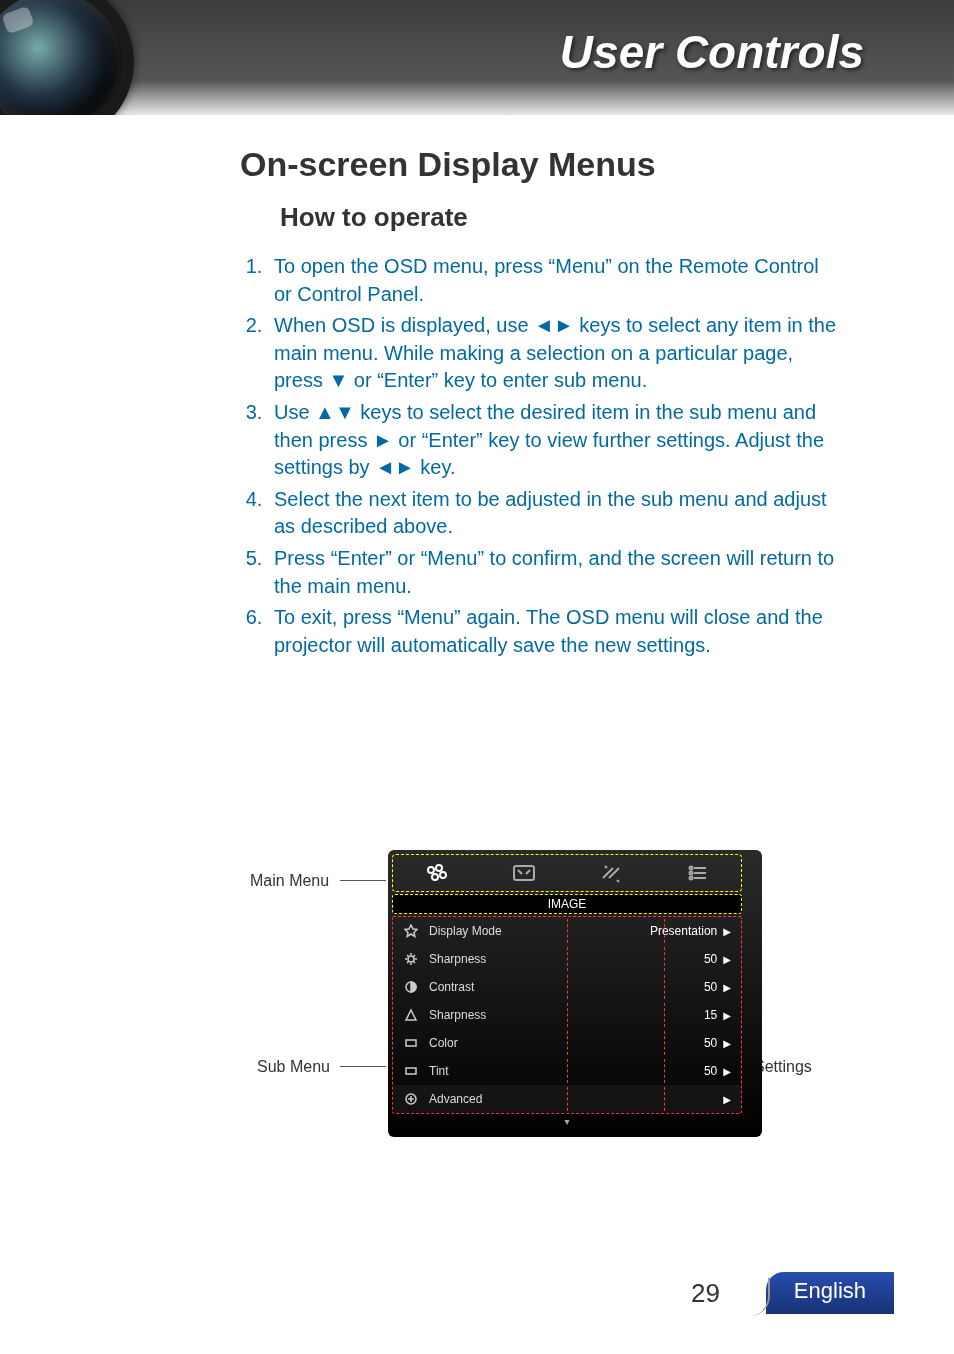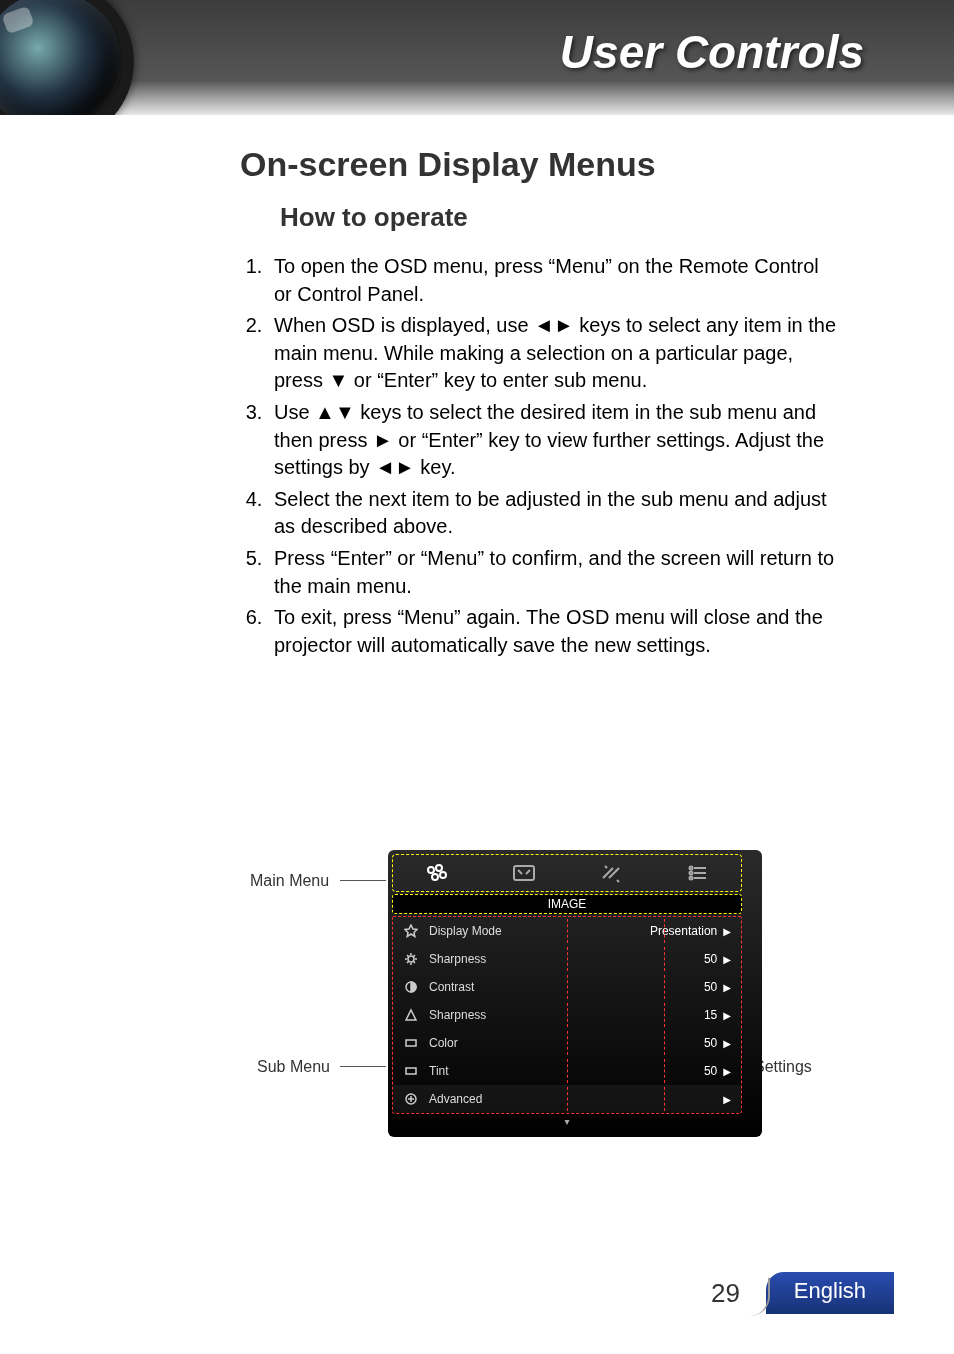--- a/index.html
+++ b/index.html
@@ -74,21 +74,21 @@
   h2.sub {
     font-size: 26px;
     font-weight: bold;
     color: #333;
     margin: 0 0 20px 40px;
   }
   ol.steps {
     margin: 0;
     padding-left: 28px;
     font-size: 20px;
-    color: #000000;
+    color: #0369a1;
     line-height: 1.38;
   }
   ol.steps li {
     margin-bottom: 4px;
     padding-left: 6px;
   }
   
   .osd-wrap {
     position: absolute;
     top: 850px;
@@ -192,21 +192,21 @@
   .page-footer {
     position: absolute;
     bottom: 40px;
     right: 60px;
     display:flex;
     align-items:center;
   }
   .page-num {
     font-size: 26px;
     color: #333;
-    margin-right:2px;
+    margin-right:22px;
     font-weight:300;
   }
   .lang-tab {
     background: linear-gradient(to bottom,#2a4db0,#163276);
     color: #fff;
     font-size: 22px;
     padding: 6px 28px 10px 28px;
     border-top-left-radius: 18px;
   }
   .curve {

